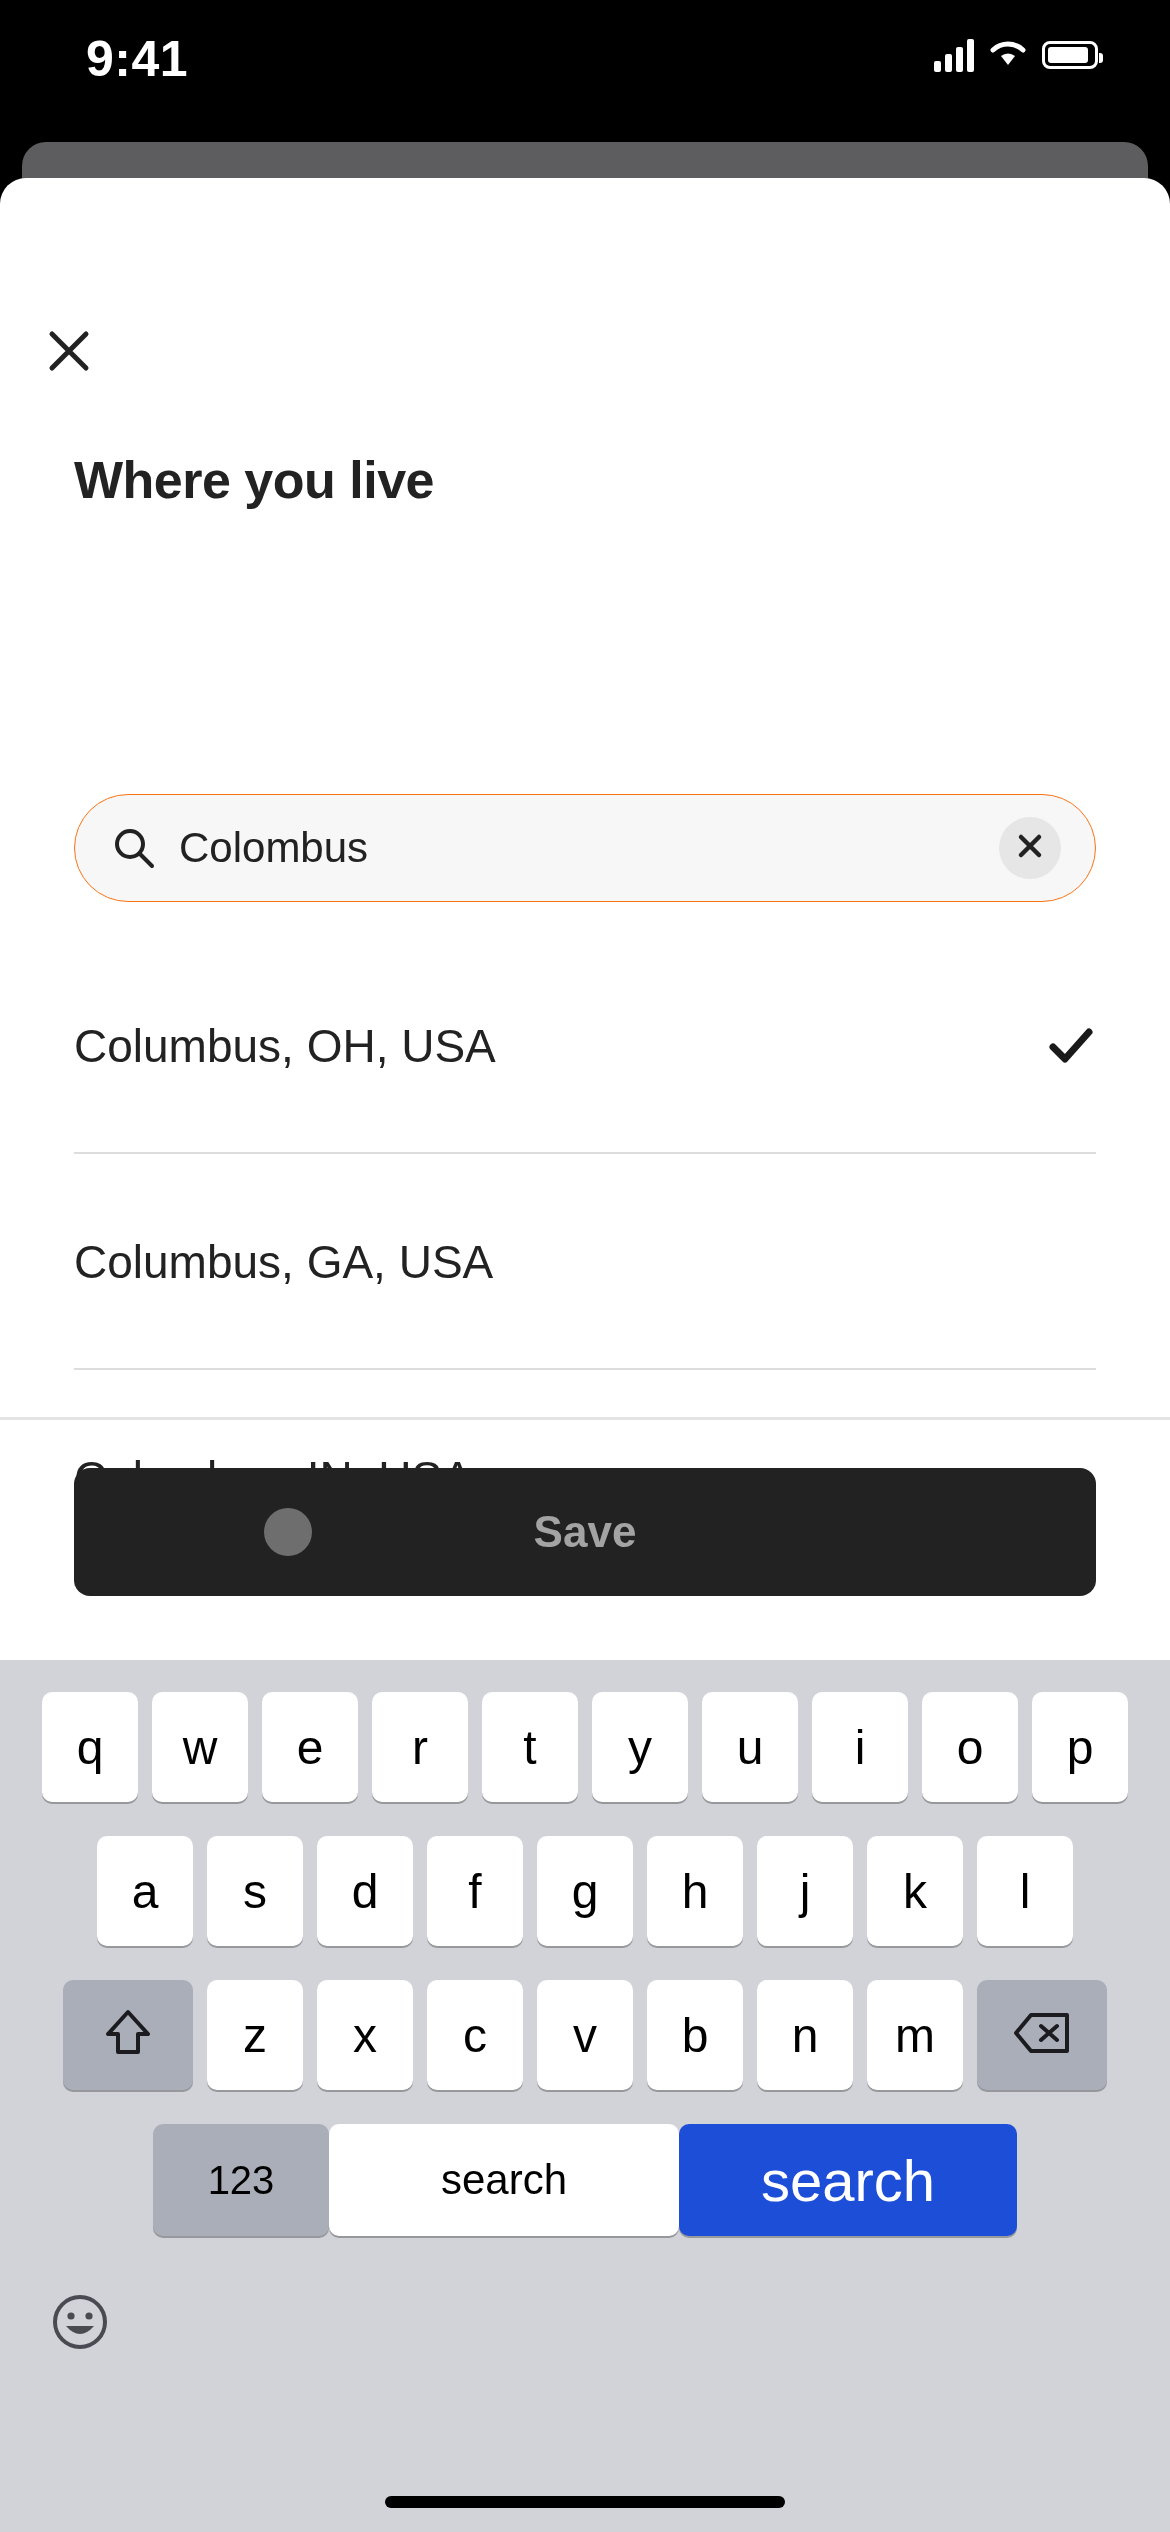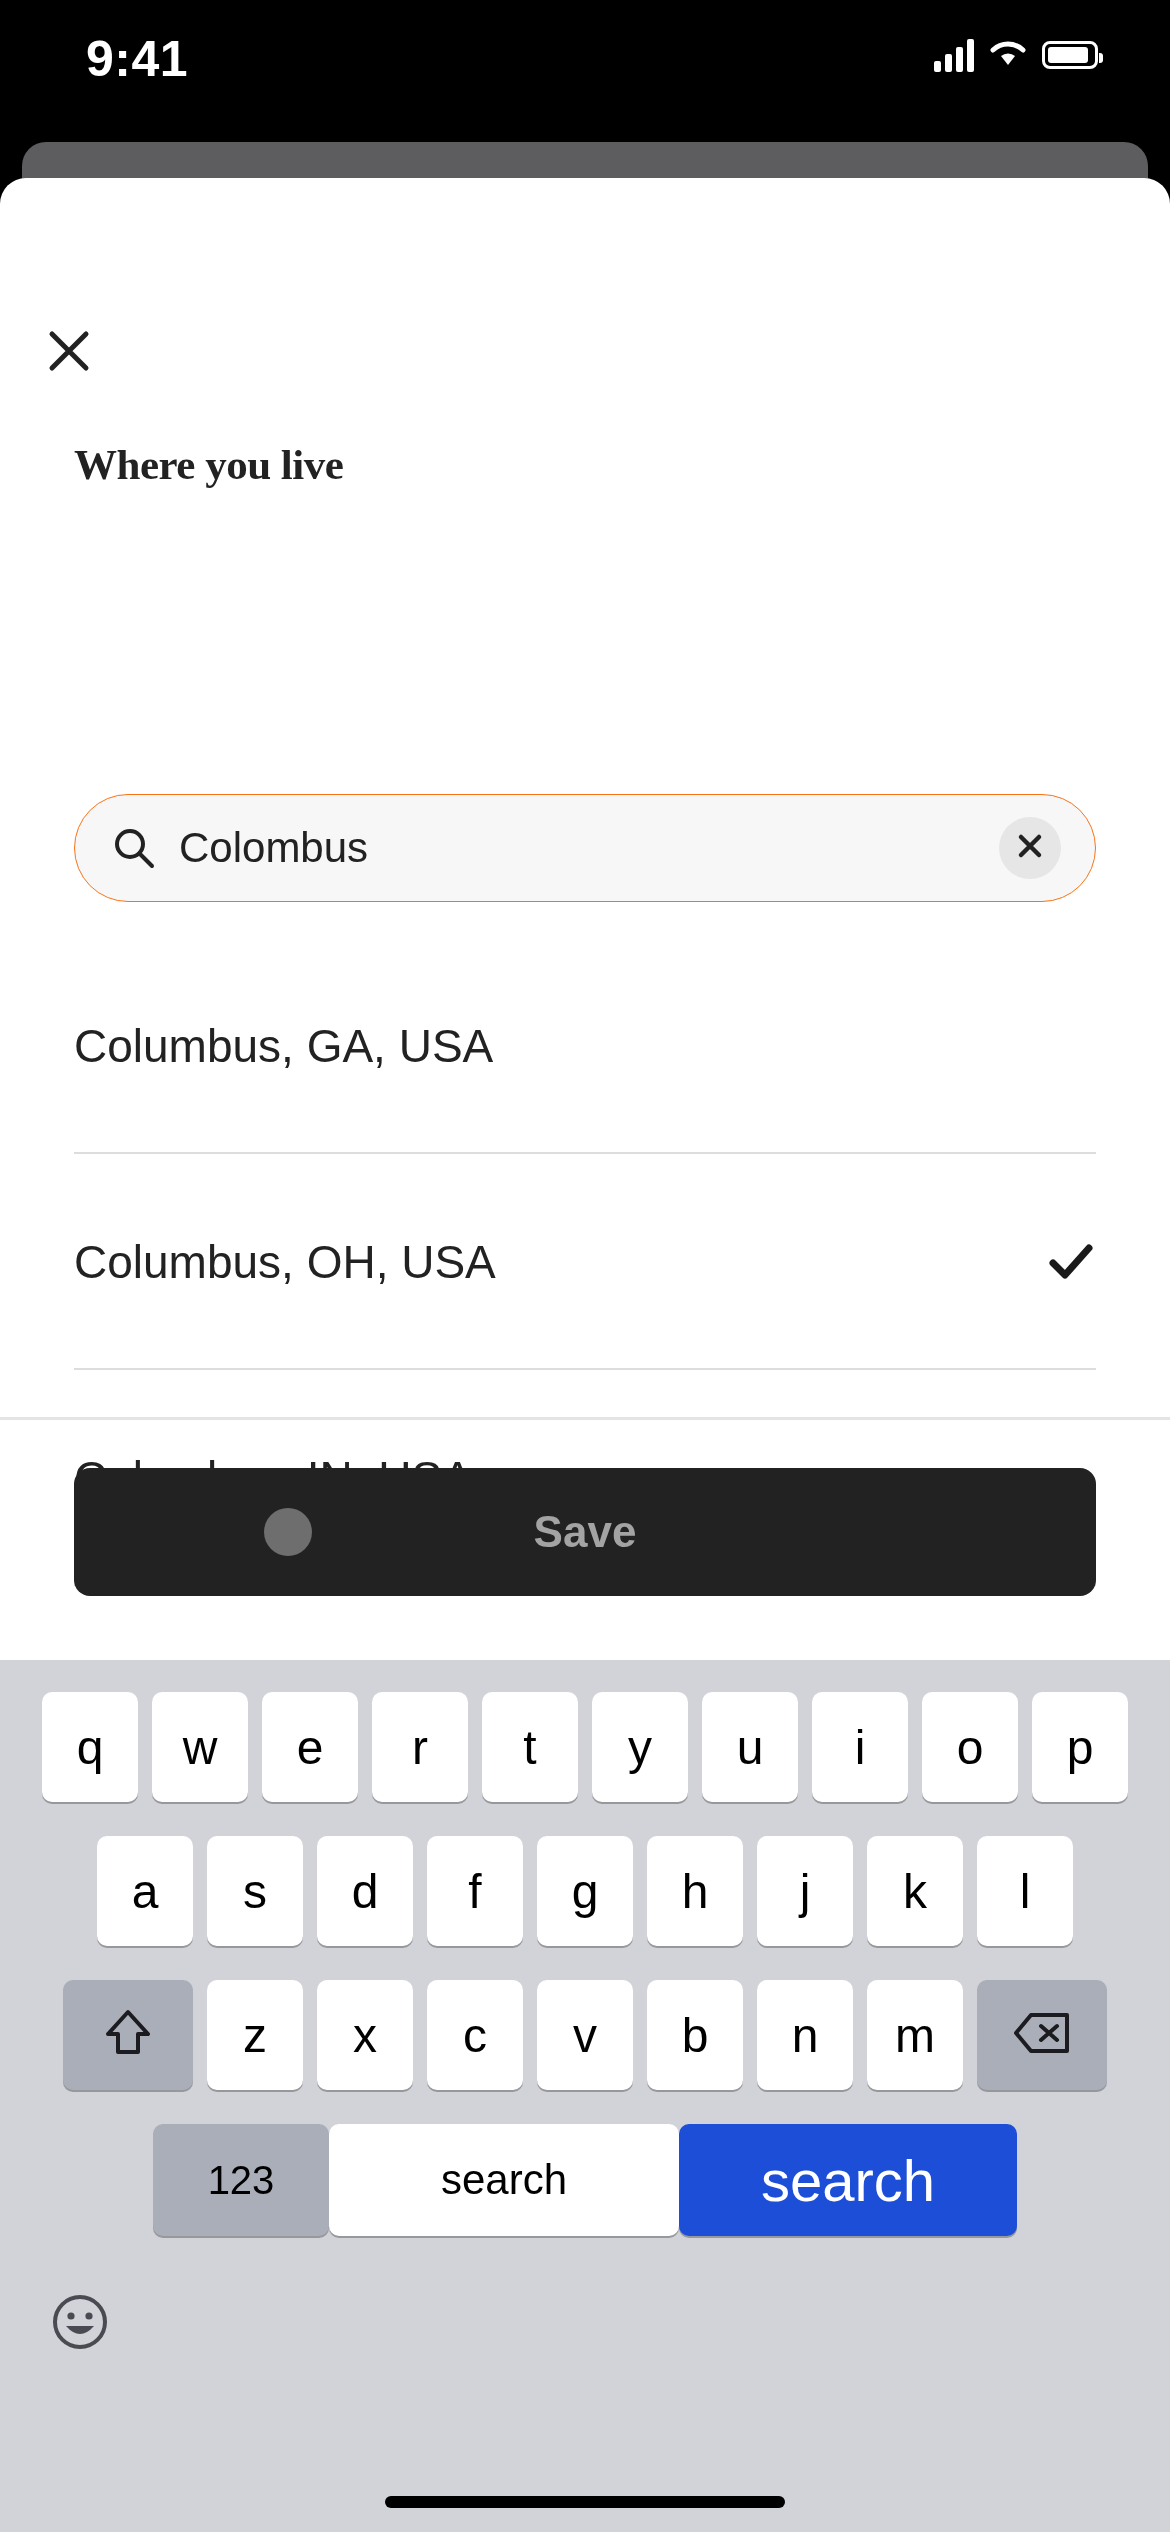--- a/index.html
+++ b/index.html
@@ -52,22 +52,22 @@
     background:#fff; border-radius:26px 26px 0 0; overflow:hidden;
   }
   #close-button {
     position:absolute; left:36px; top:140px; width:66px; height:66px;
     display:flex; align-items:center; justify-content:center;
     cursor:pointer;
   }
   #close-button svg { display:block; }
 
   #page-title {
-    position:absolute; left:74px; top:262px;
-    font-size:43px; font-weight:700; color:#222222; letter-spacing:-0.5px;font-family:Liberation Serif, serif;
+    position:absolute; left:74px; top:272px;
+    font-size:52px; font-weight:700; color:#222222; letter-spacing:-0.5px;
   }
 
   
   #search-field {
     position:absolute; left:74px; top:608px; width:1022px; height:108px;
     background:#f7f7f7; border:1px solid #f97316; border-radius:54px;
     display:flex; align-items:center;margin-top:8px;
   }
   #search-icon { margin-left:36px; flex:0 0 auto; display:flex; }
   #search-input {
@@ -220,32 +220,32 @@
           <svg width="28" height="28" viewBox="0 0 28 28">
             <path d="M5 5 L23 23 M23 5 L5 23" stroke="#222222" stroke-width="4.5" stroke-linecap="round"></path>
           </svg>
         </span>
       </div>
     </div>
 
     <div id="results">
 
       <div class="result-row">
-        <span class="result-label">Columbus, GA, USA</span>
-        <span class="result-check"></span>
-        <div class="result-divider"></div>
-      </div>
-
-      <div class="result-row">
         <span class="result-label">Columbus, OH, USA</span>
         <span class="result-check">
           <svg width="50" height="50" viewBox="0 0 50 50">
             <path d="M7 26 L19 38 L43 11" stroke="#1a1a1a" stroke-width="7" fill="none" stroke-linecap="round" stroke-linejoin="round"></path>
           </svg>
         </span>
+        <div class="result-divider"></div>
+      </div>
+
+      <div class="result-row">
+        <span class="result-label">Columbus, GA, USA</span>
+        <span class="result-check"></span>
         <div class="result-divider"></div>
       </div>
 
       <div class="result-row">
         <span class="result-label">Columbus, IN, USA</span>
         <span class="result-check"></span>
         <div class="result-divider"></div>
       </div>
 
     </div>

